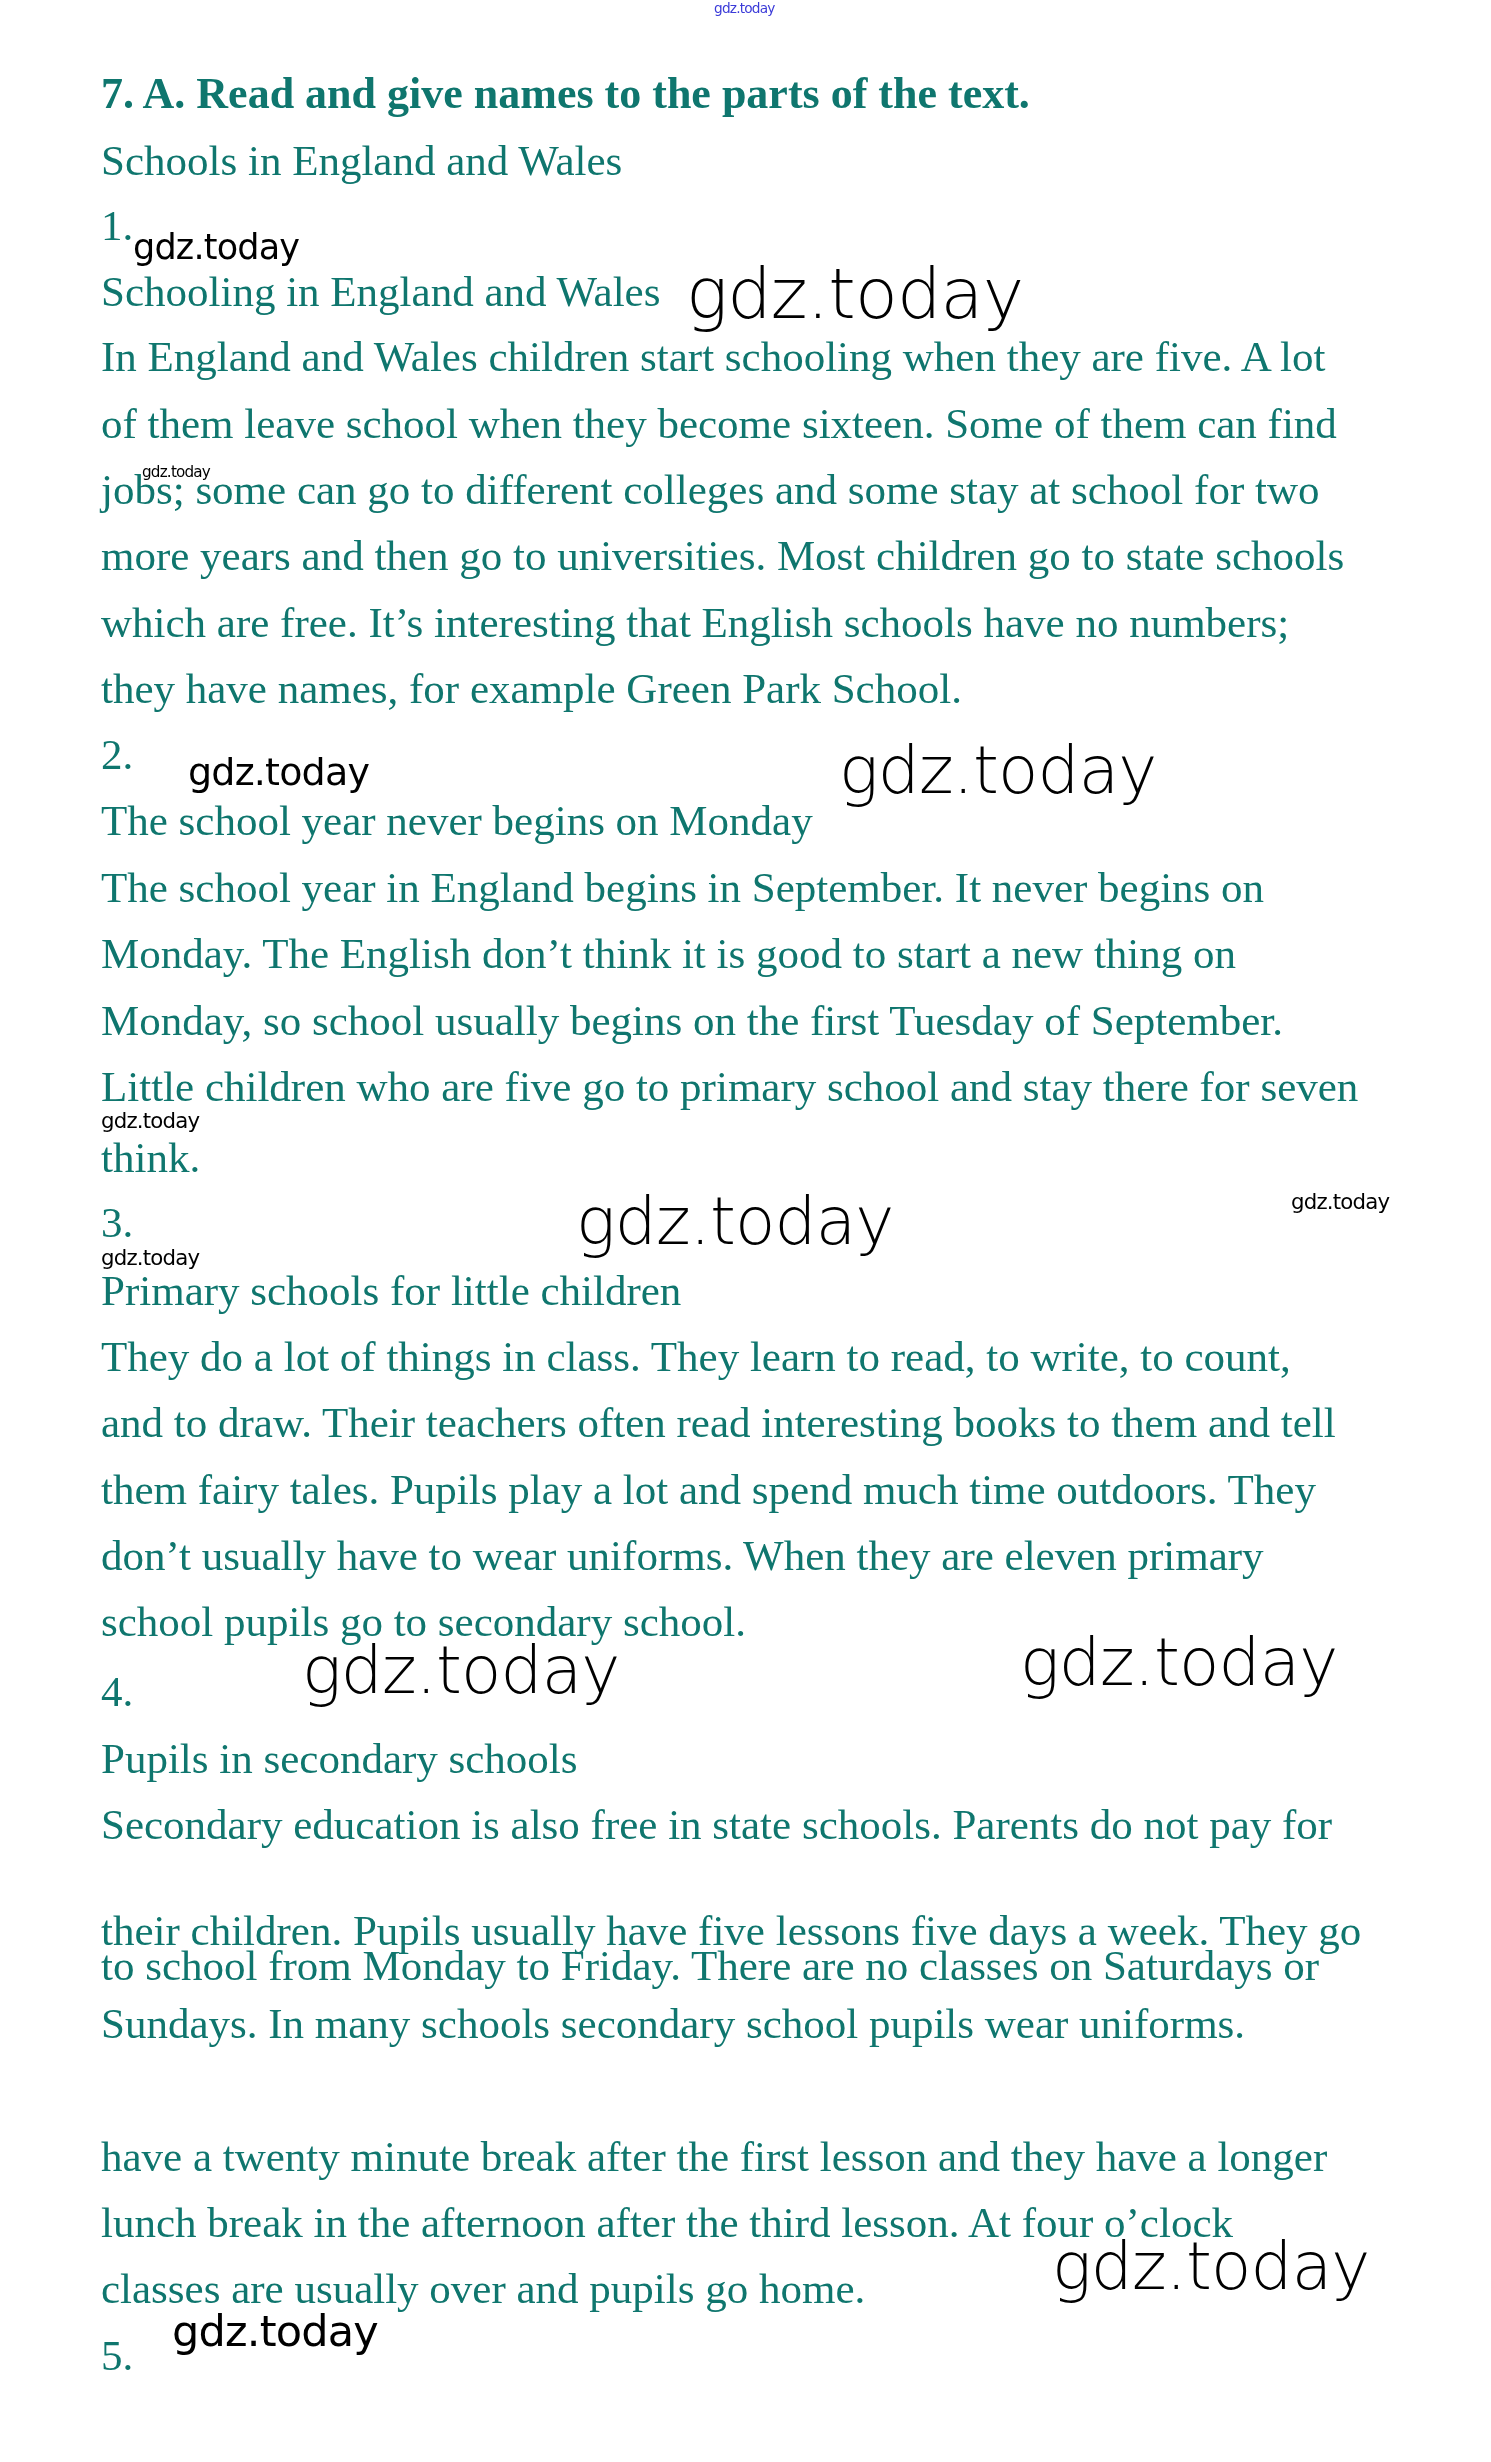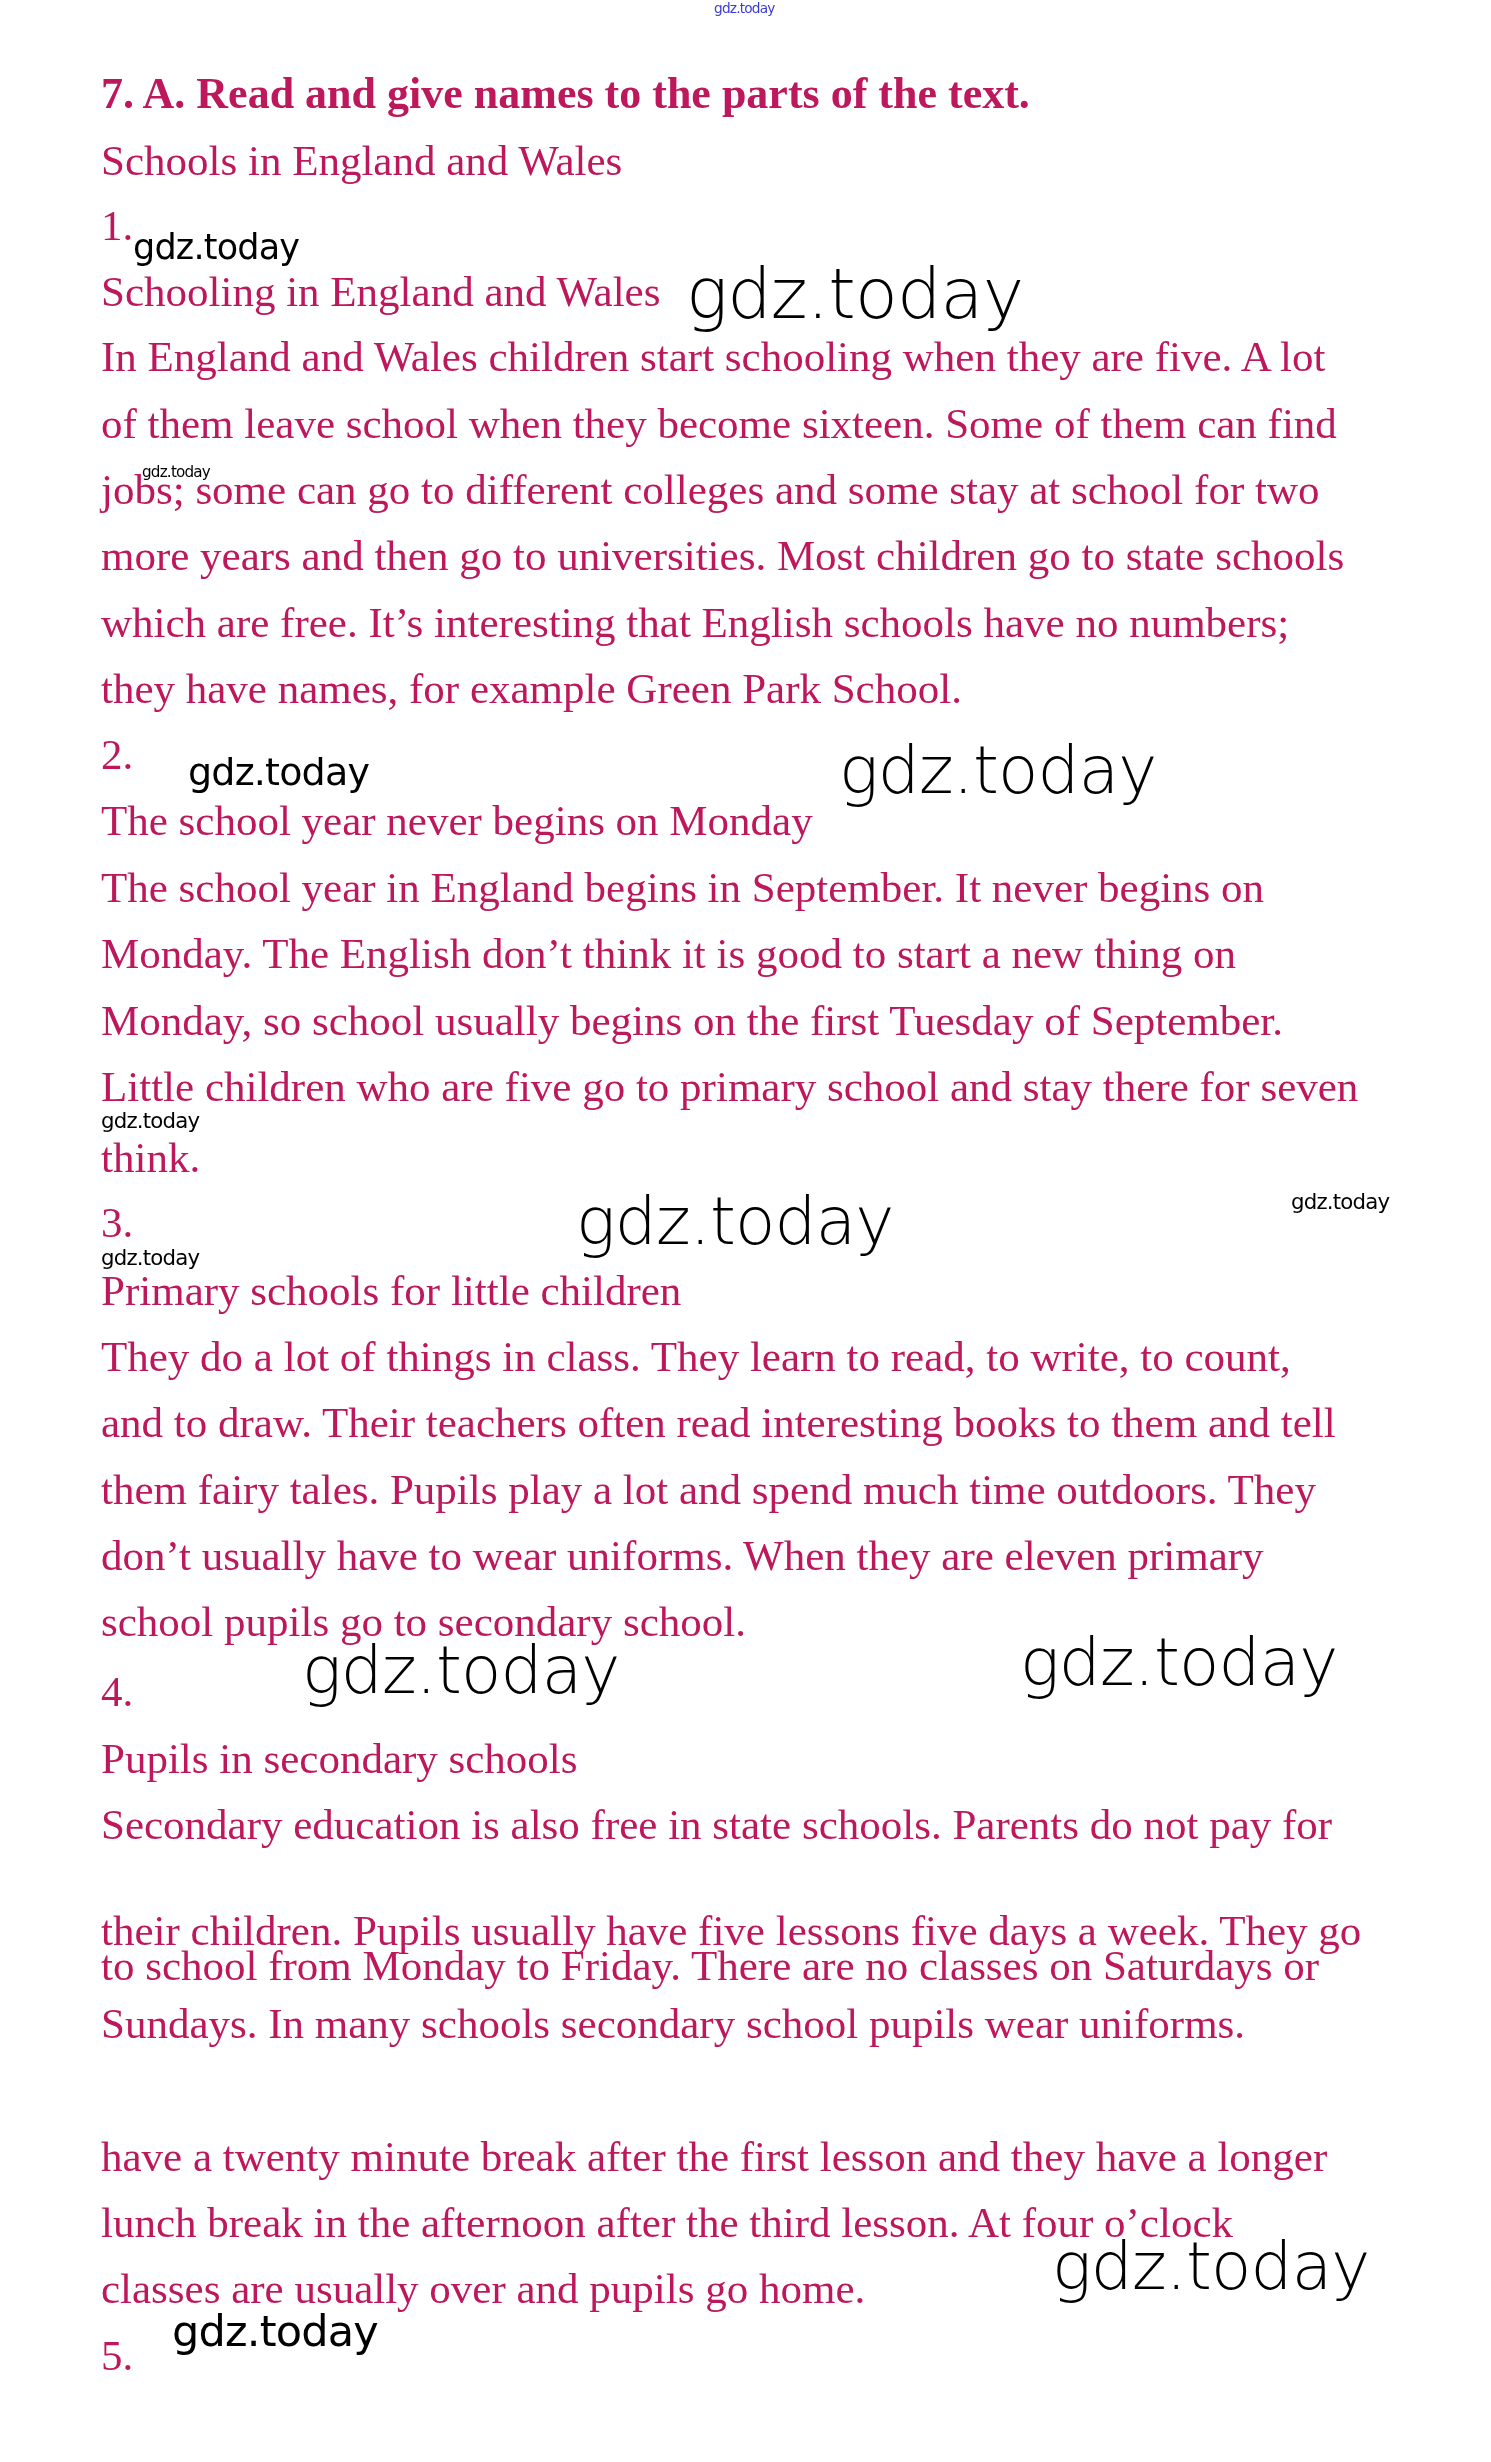--- a/index.html
+++ b/index.html
@@ -1,21 +1,21 @@
 <!DOCTYPE html>
 <html style="font-size:12.2px"><head>
 <meta charset="utf-8">
 <style>
   html, body { margin: 0; padding: 0; background: #ffffff; }
   body { width: 1492px; height: 2462px; position: relative; overflow: hidden; }
   .page { position: absolute; left: 0; top: 0; width: 1252px; height: 2462px; background: #fff; }
   .txt {
     position: absolute; left: 101px;
     font-family: "Liberation Serif", serif;
-    font-size: 43px; color: #be185d; white-space: nowrap;
+    font-size: 43px; color: #0f766e; white-space: nowrap;
     line-height: 1; transform-origin: left top;
   }
   .heading { font-weight: bold; font-size: 44px; }
   .wm {
     position: absolute; font-family: "DejaVu Sans", sans-serif;
     color: #000; white-space: nowrap; line-height: 1; font-weight: normal;
     letter-spacing: -0.8px;
   }
   .wm-xl { font-size: 70px; font-weight: 200; }
   .wm-md { font-size: 38px; }

